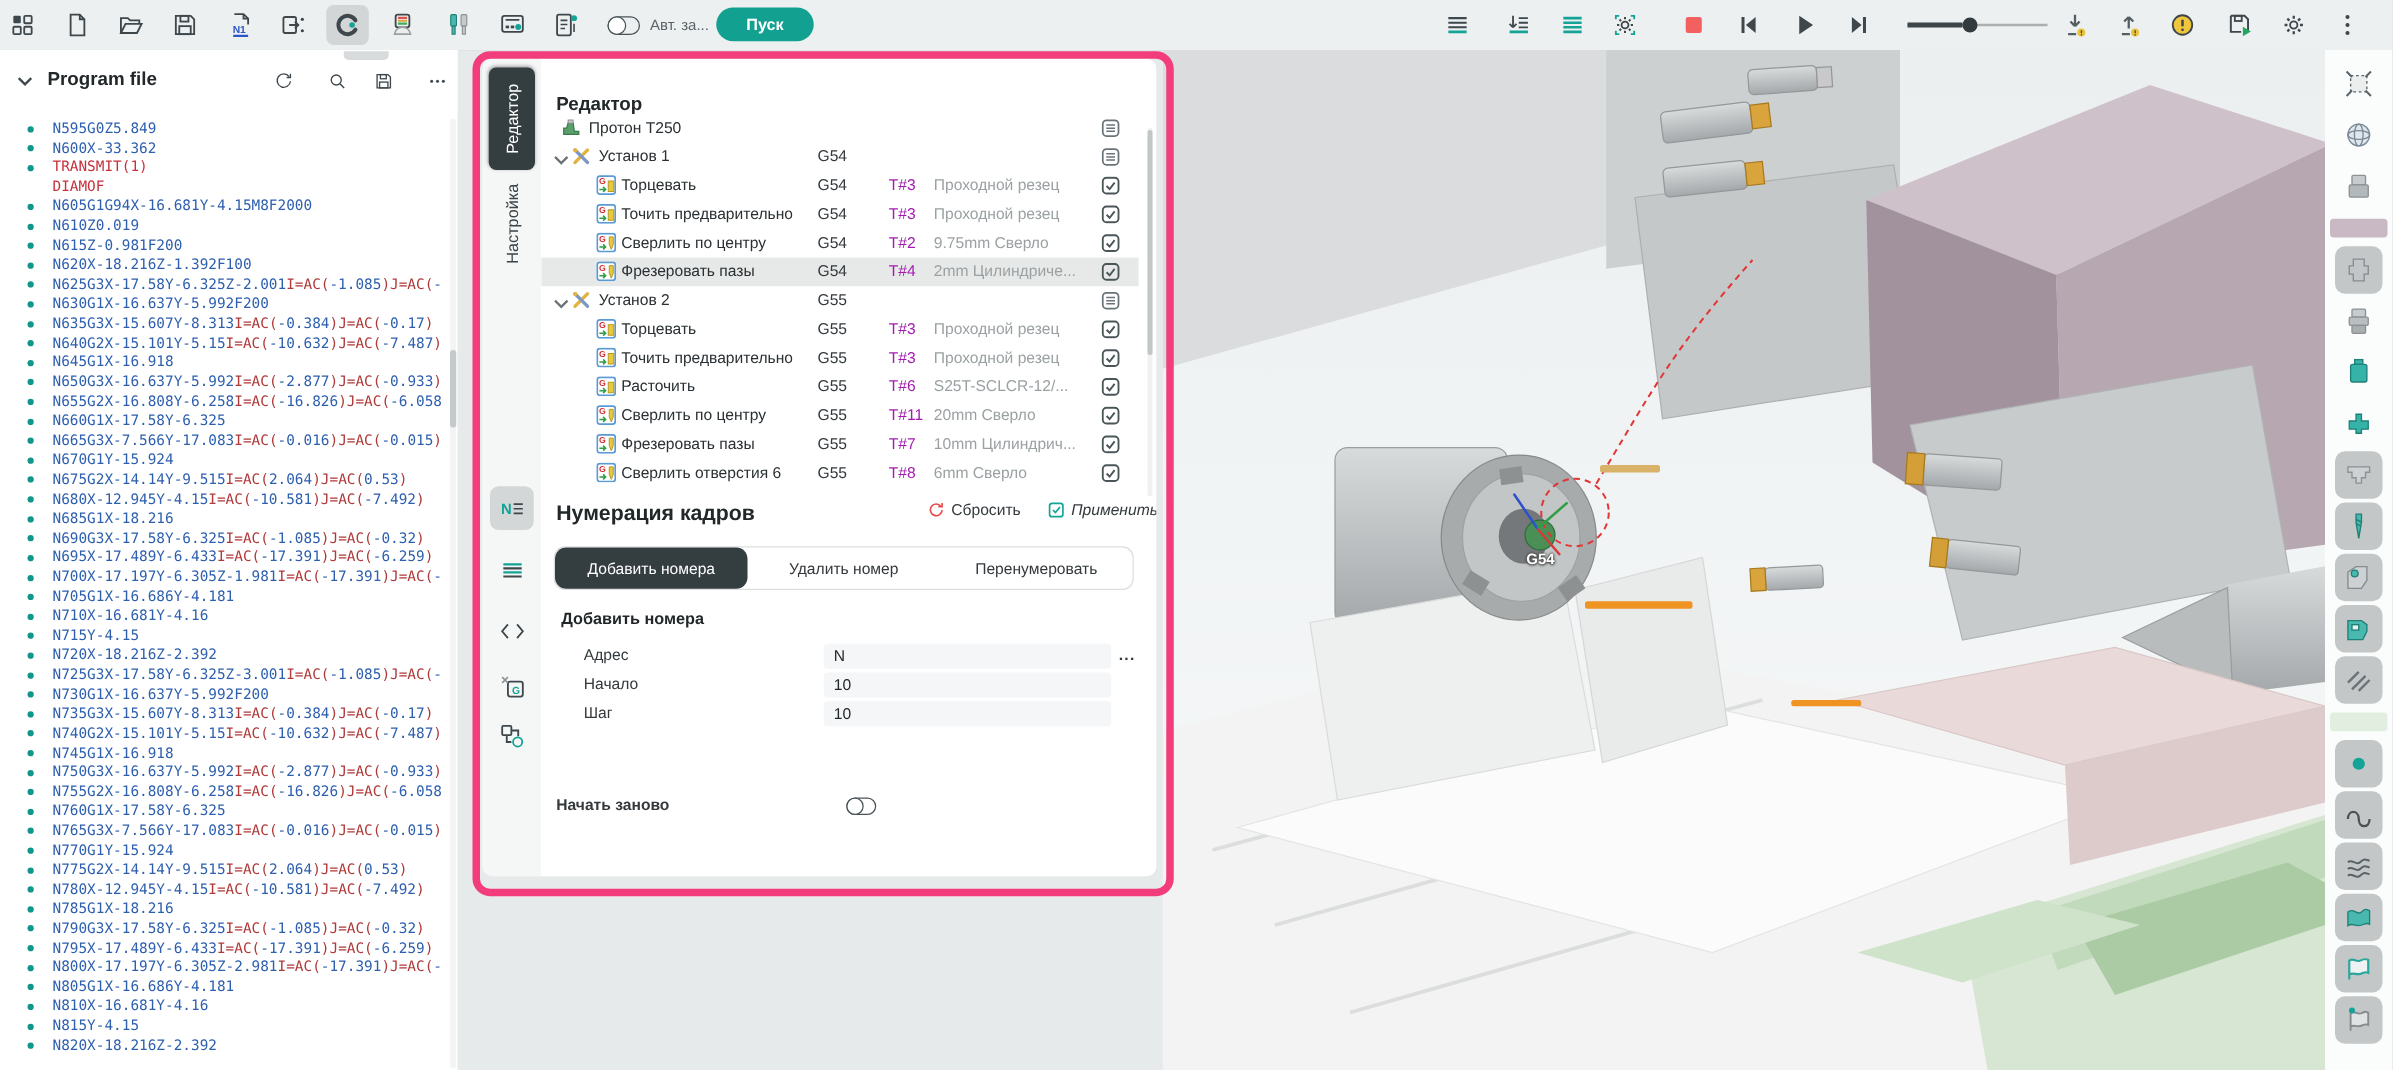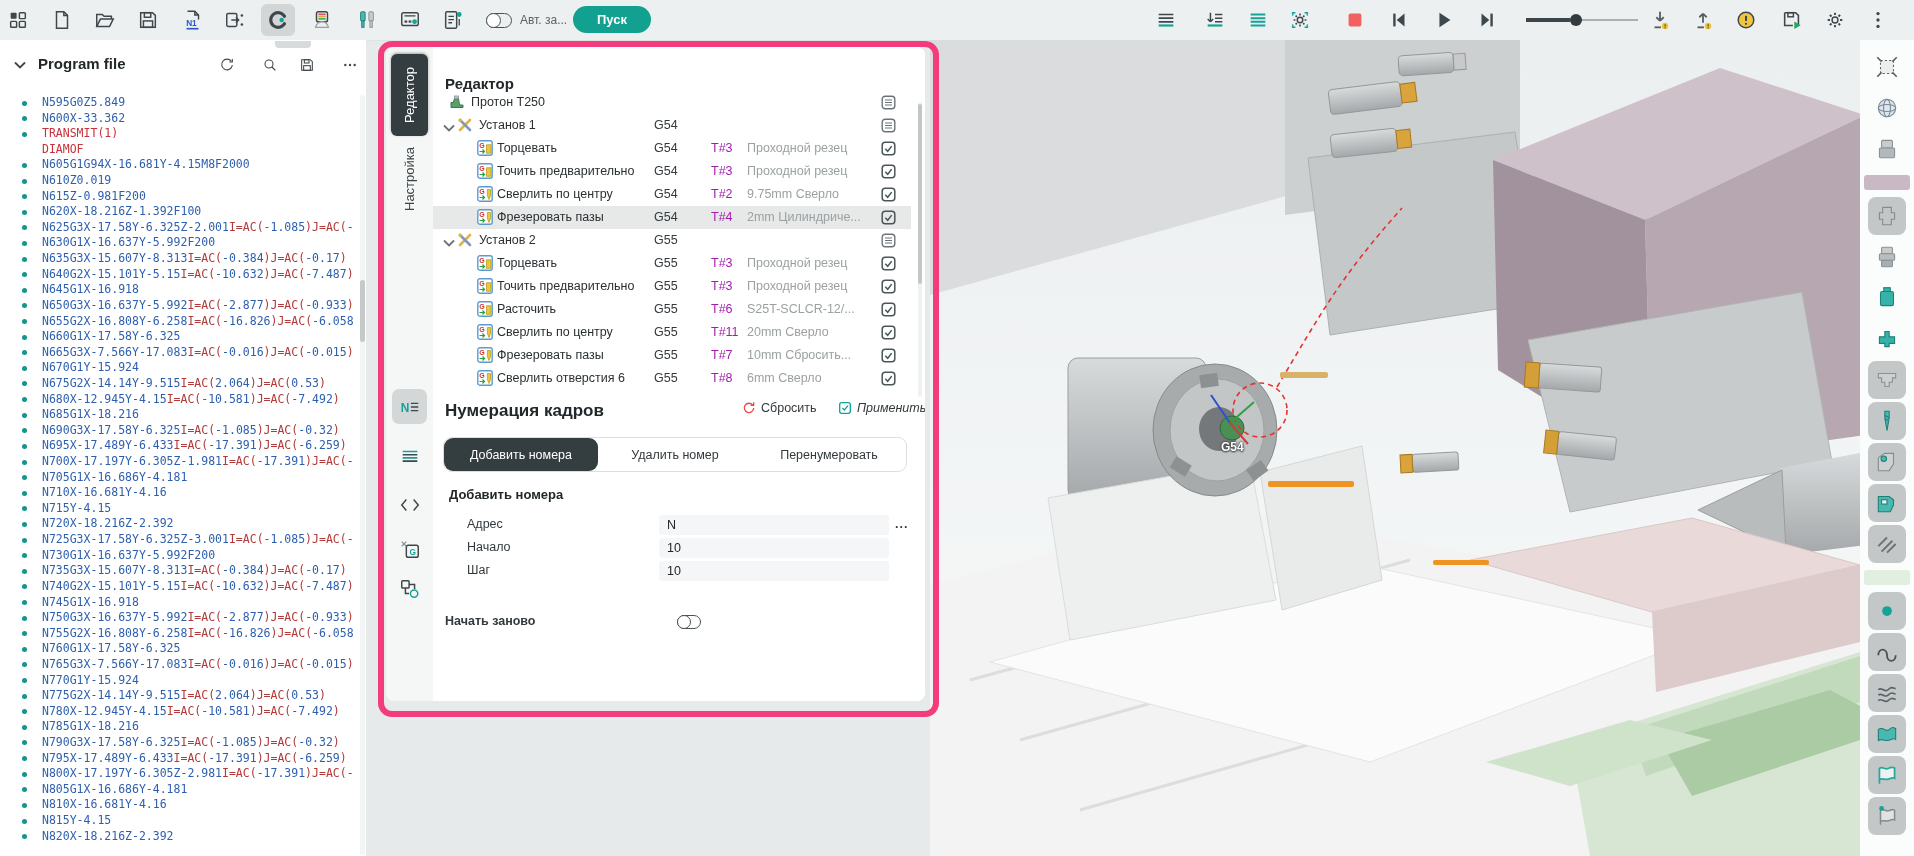--- a/index.html
+++ b/index.html
@@ -610,21 +610,21 @@
               <svg class="ic16" viewBox="0 0 16 16">
                 <rect x="0.8" y="0.8" width="14.4" height="14.4" rx="2" fill="#fff" stroke="#5b9bd5" stroke-width="1.4"></rect>
                 <text x="2.2" y="7.6" font-size="7" font-weight="bold" fill="#d03030" font-family="Liberation Sans,sans-serif">G</text>
                 <path d="M2.5 11.5h5m-2-2l2 2-2 2" stroke="#2f9e44" stroke-width="1.2" fill="none"></path>
                 <path d="M10.4 3.5h3.2v6l-1.6 4-1.6-4z" fill="#e8c83f" stroke="#b89a20" stroke-width="0.8"></path>
               </svg>
             </span>
             <span class="tname" style="left:64px;">Фрезеровать пазы</span>
             <span class="wcs">G55</span>
             <span class="tool">T#7</span>
-            <span class="desc">10mm Сбросить...</span>
+            <span class="desc">10mm Цилиндрич...</span>
             <span class="rc"><svg width="15" height="15" viewBox="0 0 15 15">
                 <rect x="1.2" y="1.2" width="12.6" height="12.6" rx="3" fill="none" stroke="#4a5558" stroke-width="1.5"></rect>
                 <path d="M4.3 7.8l2.4 2.5 4-5.2" fill="none" stroke="#4a5558" stroke-width="1.5"></path>
               </svg></span>
           </div>
           <div class="trow">
             <span class="ticon" style="left:44px;">
               <svg class="ic16" viewBox="0 0 16 16">
                 <rect x="0.8" y="0.8" width="14.4" height="14.4" rx="2" fill="#fff" stroke="#5b9bd5" stroke-width="1.4"></rect>
                 <text x="2.2" y="7.6" font-size="7" font-weight="bold" fill="#d03030" font-family="Liberation Sans,sans-serif">G</text>
@@ -676,21 +676,21 @@
         <span class="fmore">...</span>
       </div>
       <div class="frow" style="top:489px;">
         <span class="flabel">Начало</span>
         <span class="fval">10</span>
       </div>
       <div class="frow" style="top:512px;">
         <span class="flabel">Шаг</span>
         <span class="fval">10</span>
       </div>
-      <div class="frow" style="top:563px;text-decoration:underline;">
+      <div class="frow" style="top:586px;text-decoration:underline;">
         <span class="flabel b">Начать заново</span>
         <span class="tgl"></span>
       </div>
     </div>
   </section>
 
   <div id="highlight-frame"></div>
 
   <div id="viewport">
     <svg id="machine-svg" width="930" height="816" viewBox="0 0 930 816">

